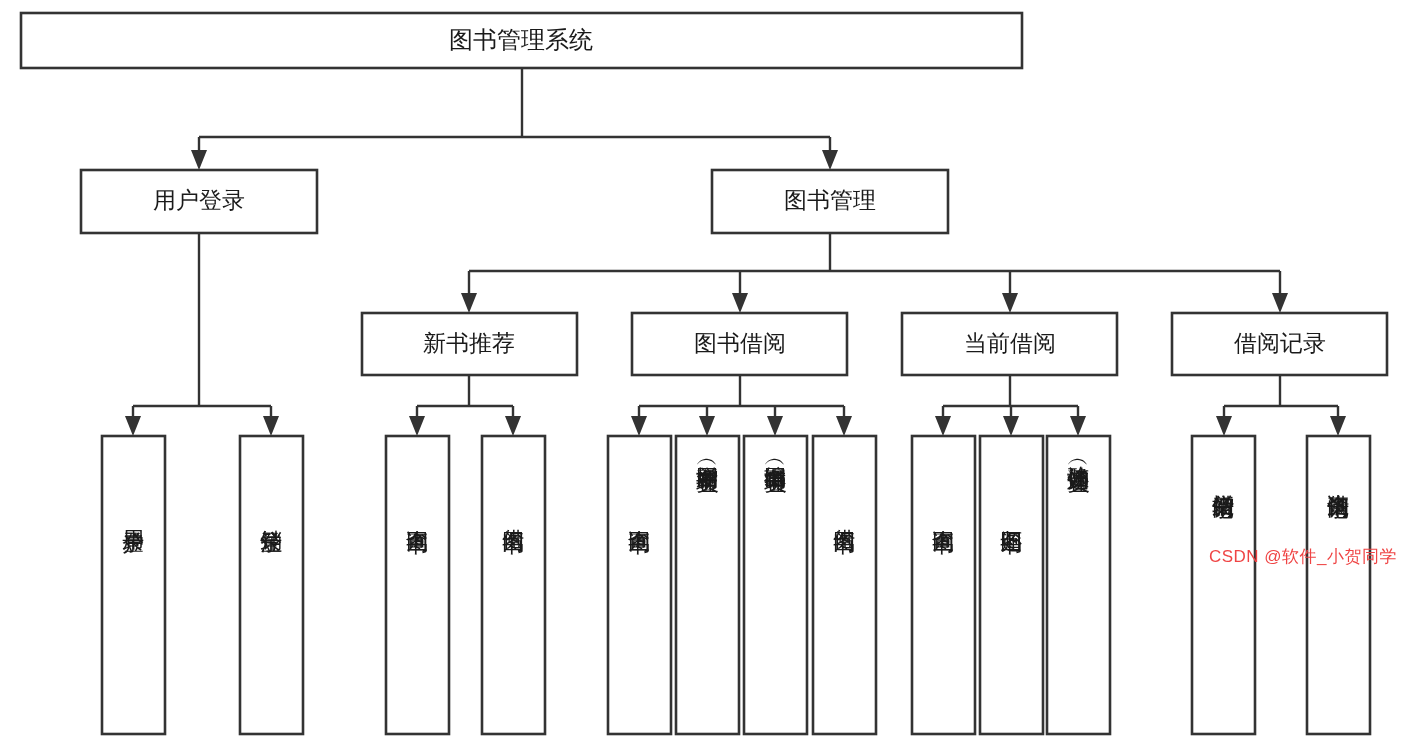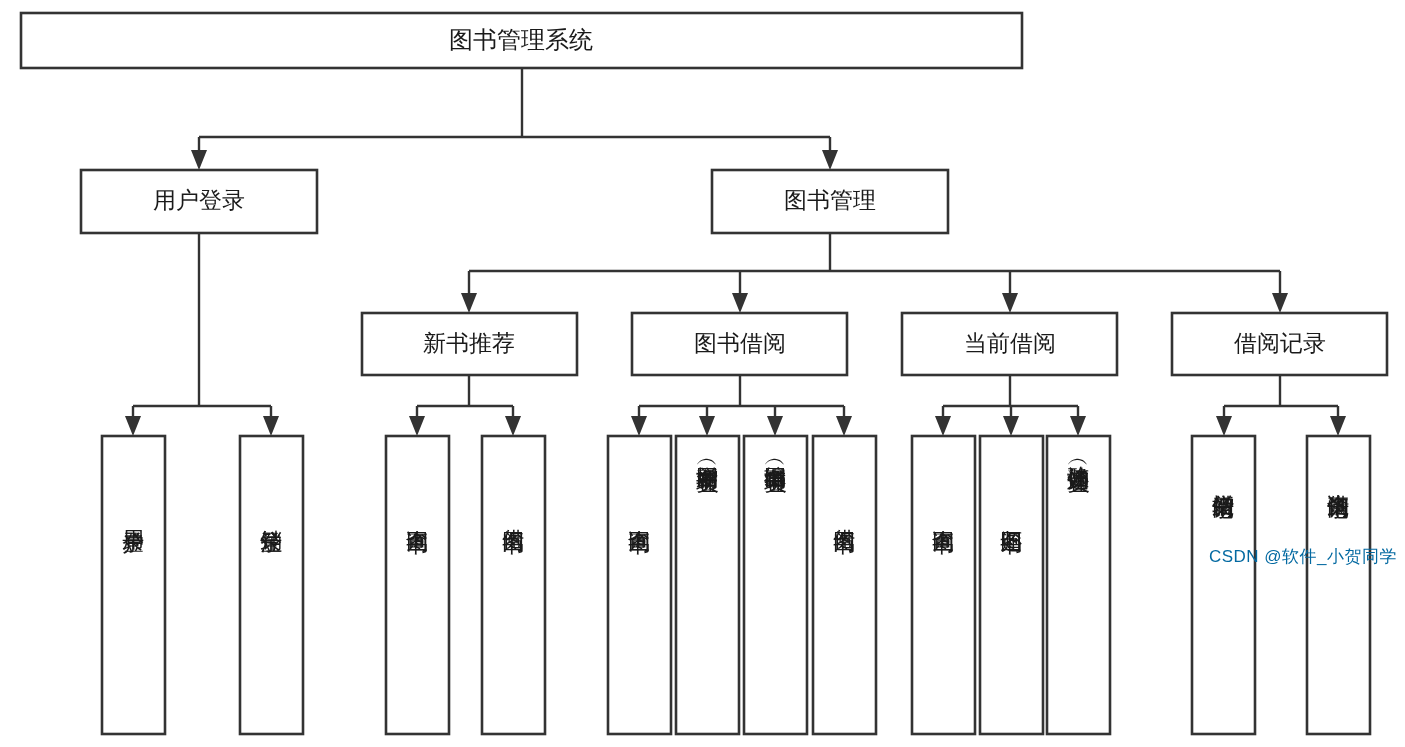--- a/index.html
+++ b/index.html
@@ -67,21 +67,21 @@
     text-align: left;
     white-space: nowrap;
     pointer-events: none;
   }
   .watermark {
     position: absolute;
     right: 8px;
     bottom: 4px;
     font-family: "Liberation Sans", "DejaVu Sans", sans-serif;
     font-size: 17px;
-    color: #0369a1;
+    color: #ef4444;
     white-space: nowrap;
     letter-spacing: 0.5px;
   }
 </style>
 </head>
 <body>
 
 <div id="diagram-root">
 
   <svg class="canvas" viewBox="0 0 1405 747" xmlns="http://www.w3.org/2000/svg">

